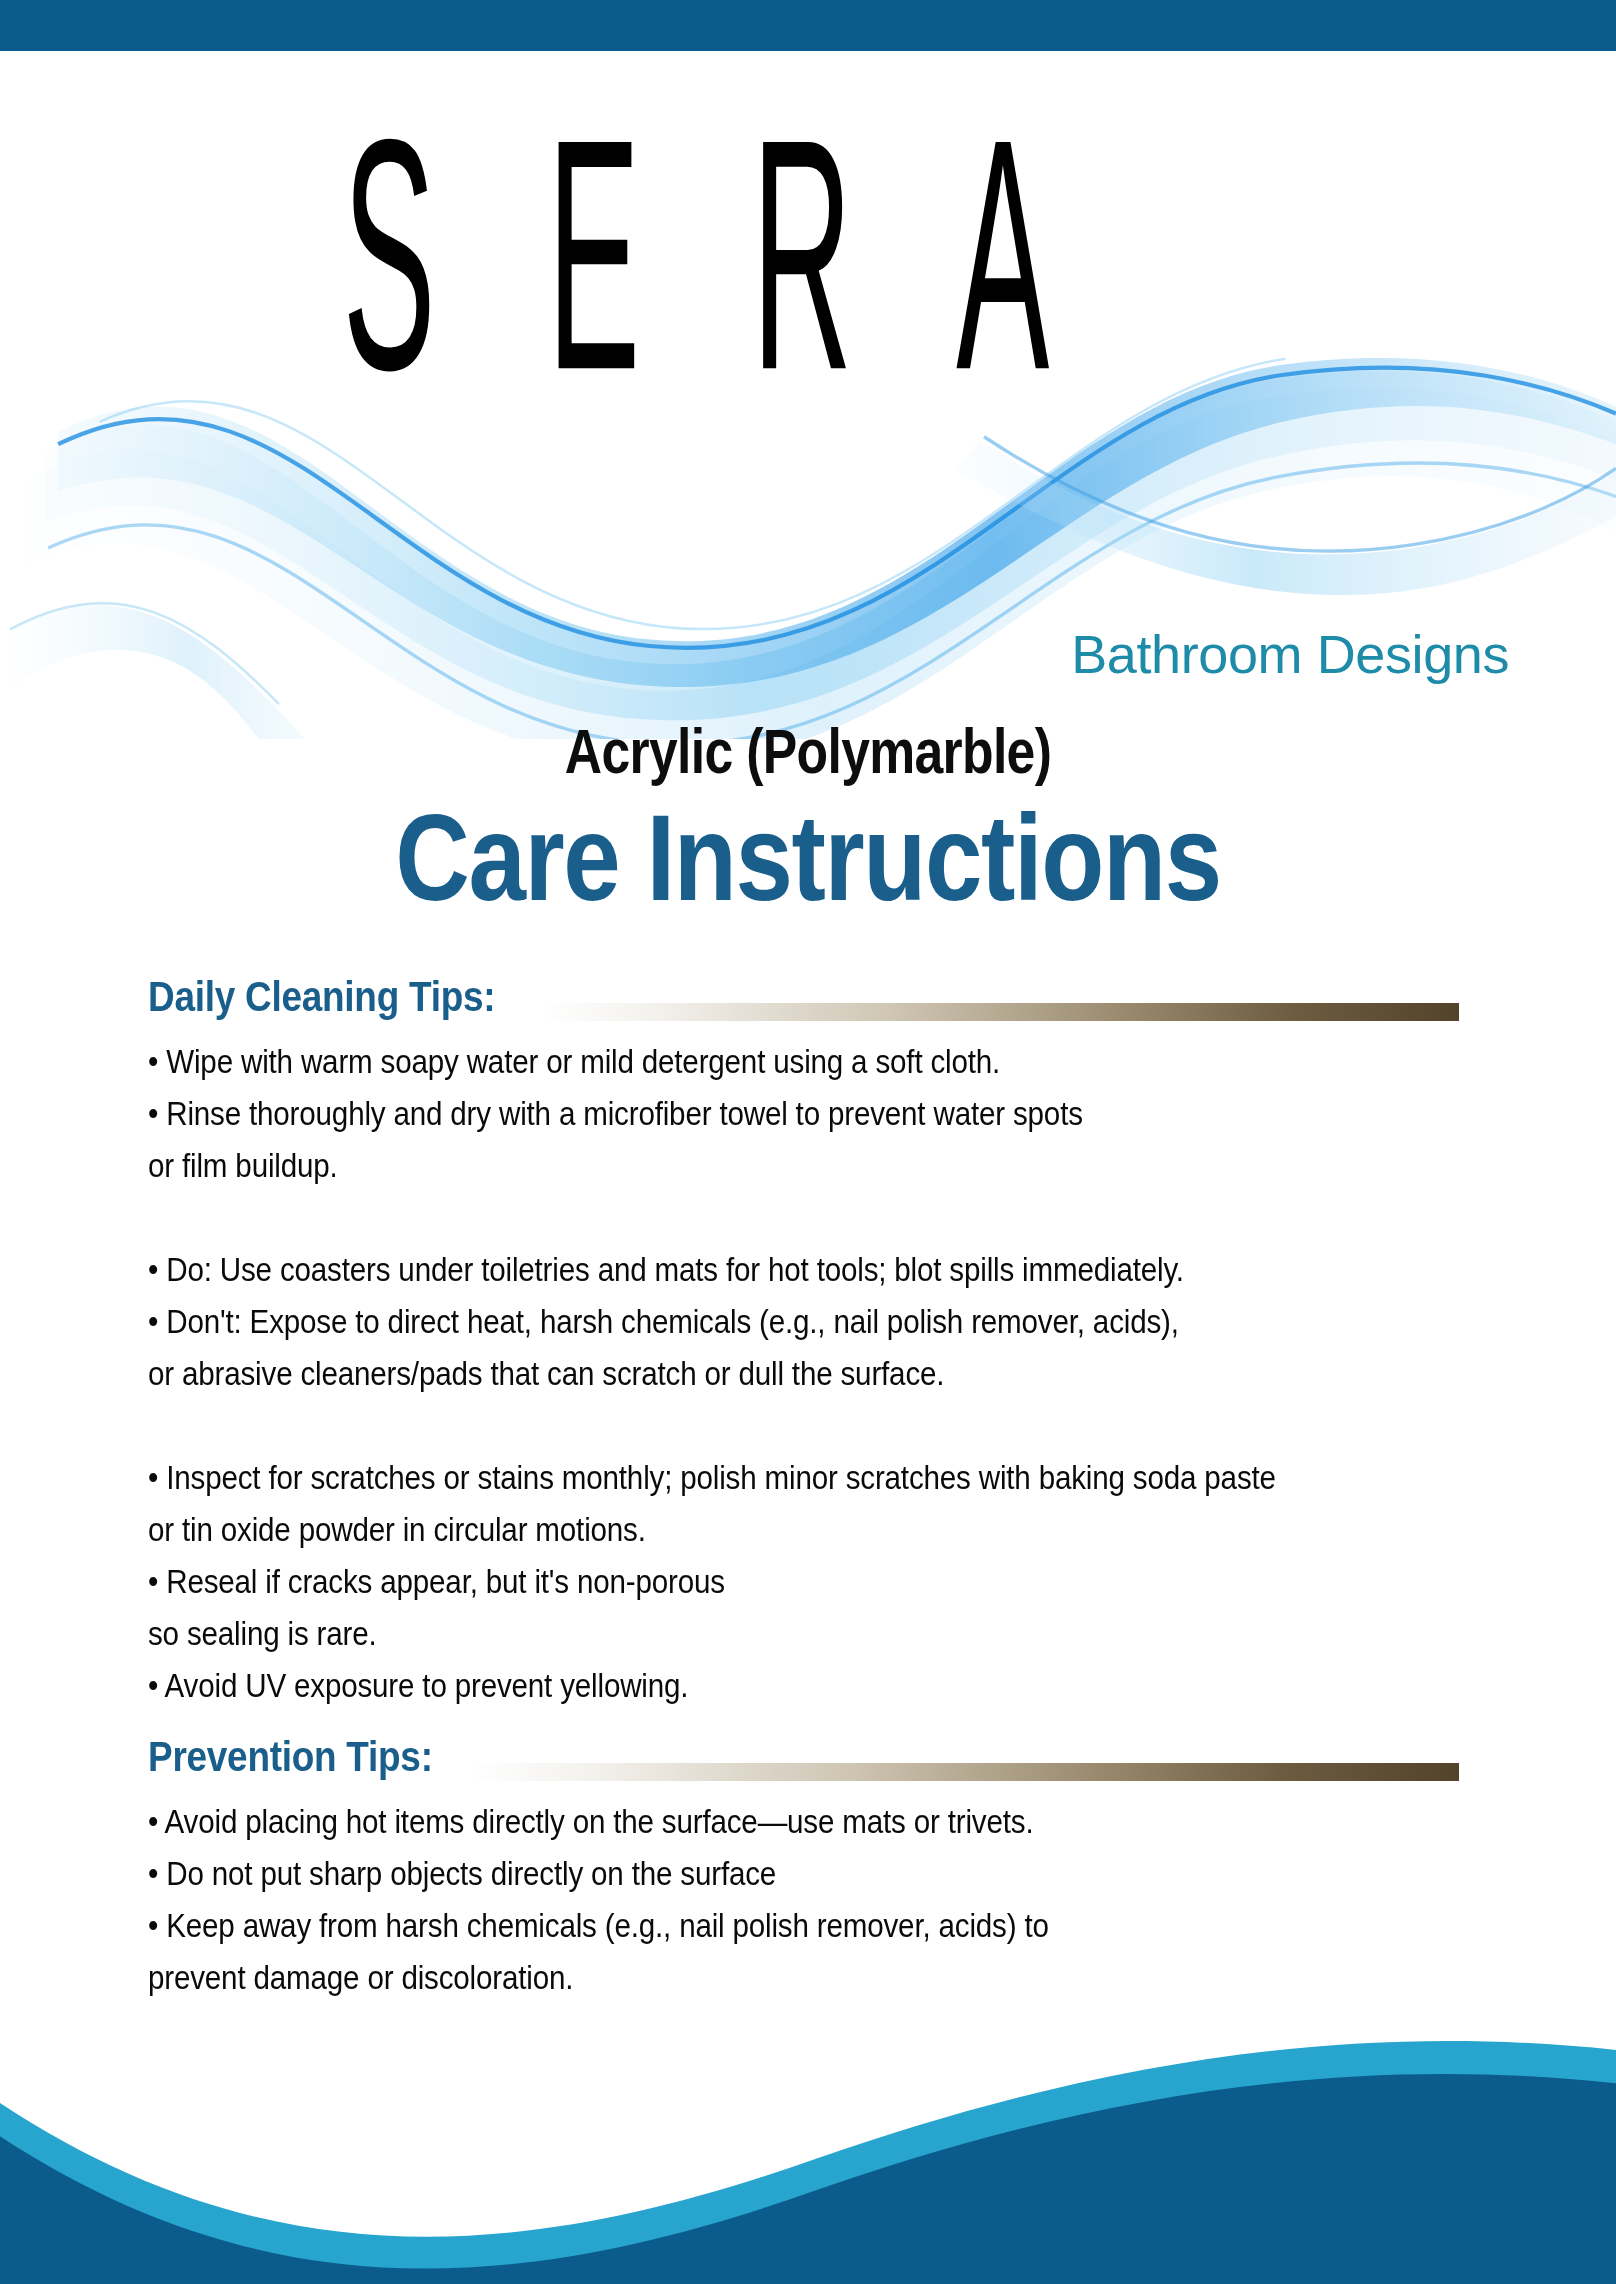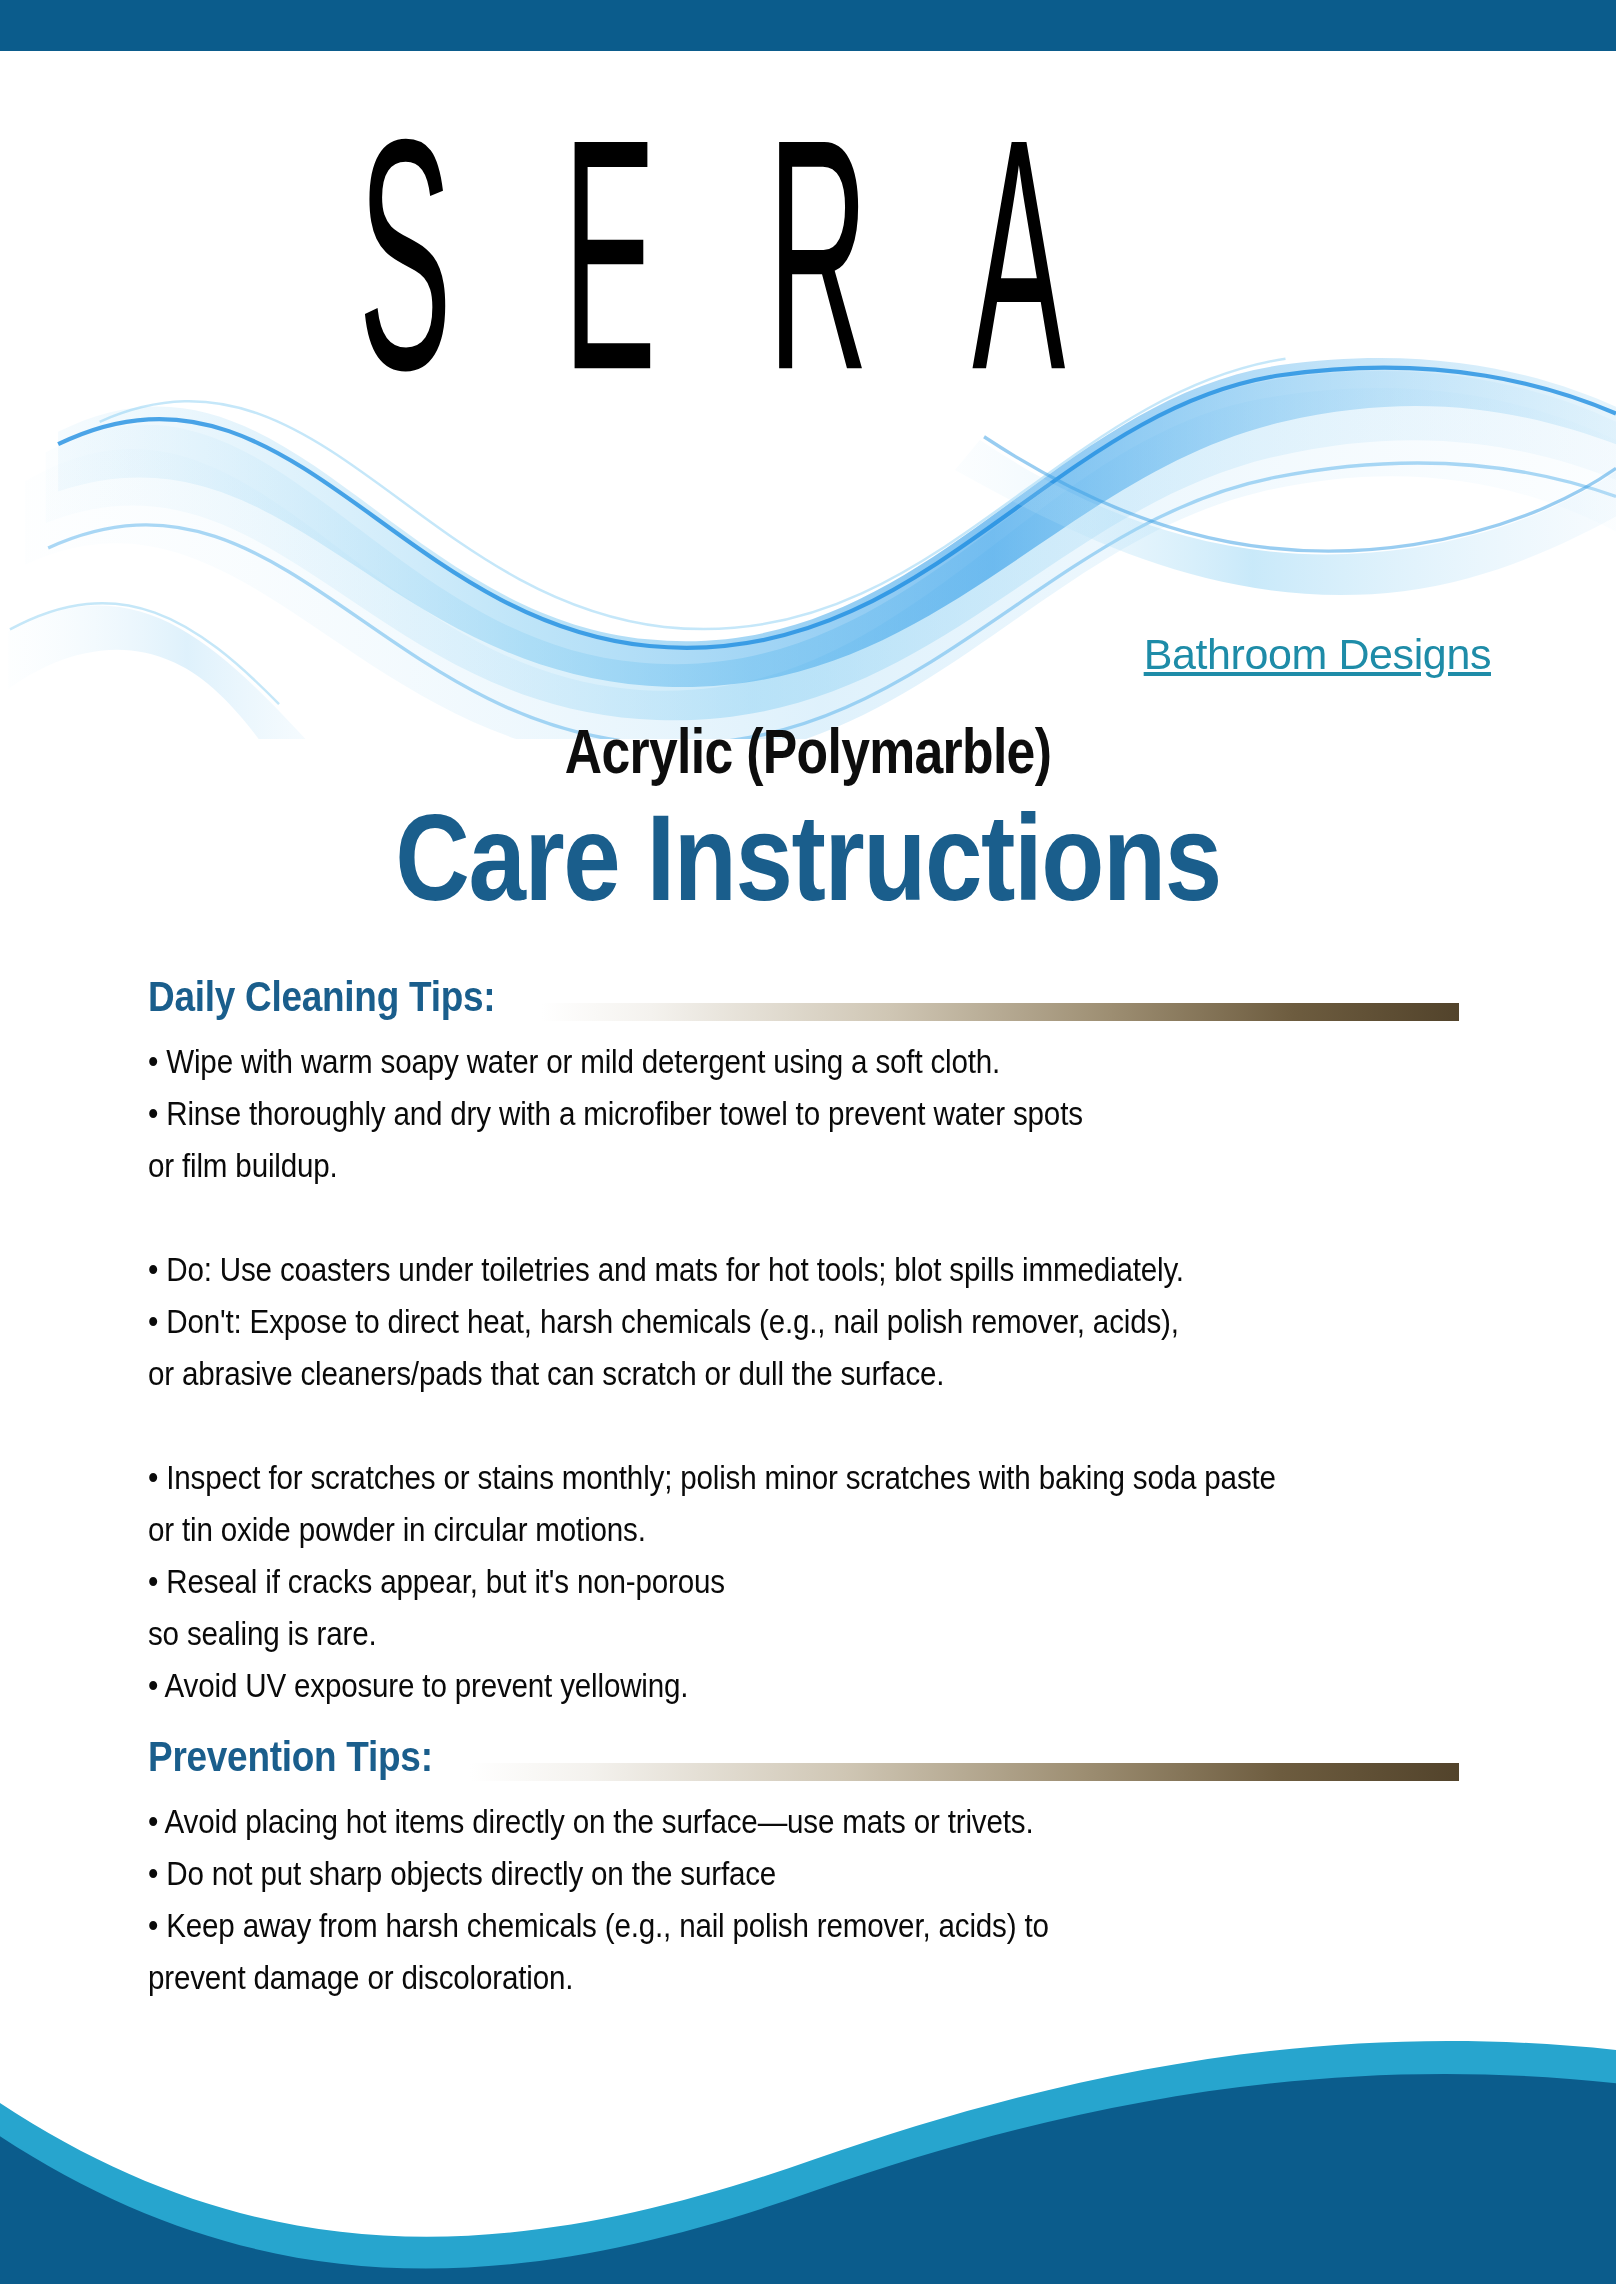--- a/index.html
+++ b/index.html
@@ -29,21 +29,21 @@
     left: 0;
     top: 0;
     width: 1616px;
     height: 51px;
     background: #0B5C8C;
   }
 
   
   .brand-wrap {
     position: absolute;
-    left: 16px;
+    left: 0;
     top: 91px;
     width: 1344px;
     height: 307px;
     text-align: center;
   }
   .brand-word {
     display: inline-block;
     font-family: "Liberation Sans", sans-serif;
     font-weight: 400;
     font-size: 249px;
@@ -61,29 +61,28 @@
     position: absolute;
     left: 0;
     top: 274px;
     width: 1616px;
     height: 465px;
     pointer-events: none;
   }
 
   .tagline {
     position: absolute;
-    right: 125px;
+    right: 107px;
     top: 625px;
     font-family: "Liberation Sans", sans-serif;
-    font-size: 43px;
+    font-size: 54px;
     line-height: 58px;
     letter-spacing: -0.4px;
     color: #1E8CA8;
     white-space: nowrap;
-    text-decoration: underline;
   }
 
   
   .subtitle {
     position: absolute;
     left: 0;
     top: 716px;
     width: 1616px;
     text-align: center;
     font-family: "Liberation Sans", sans-serif;

